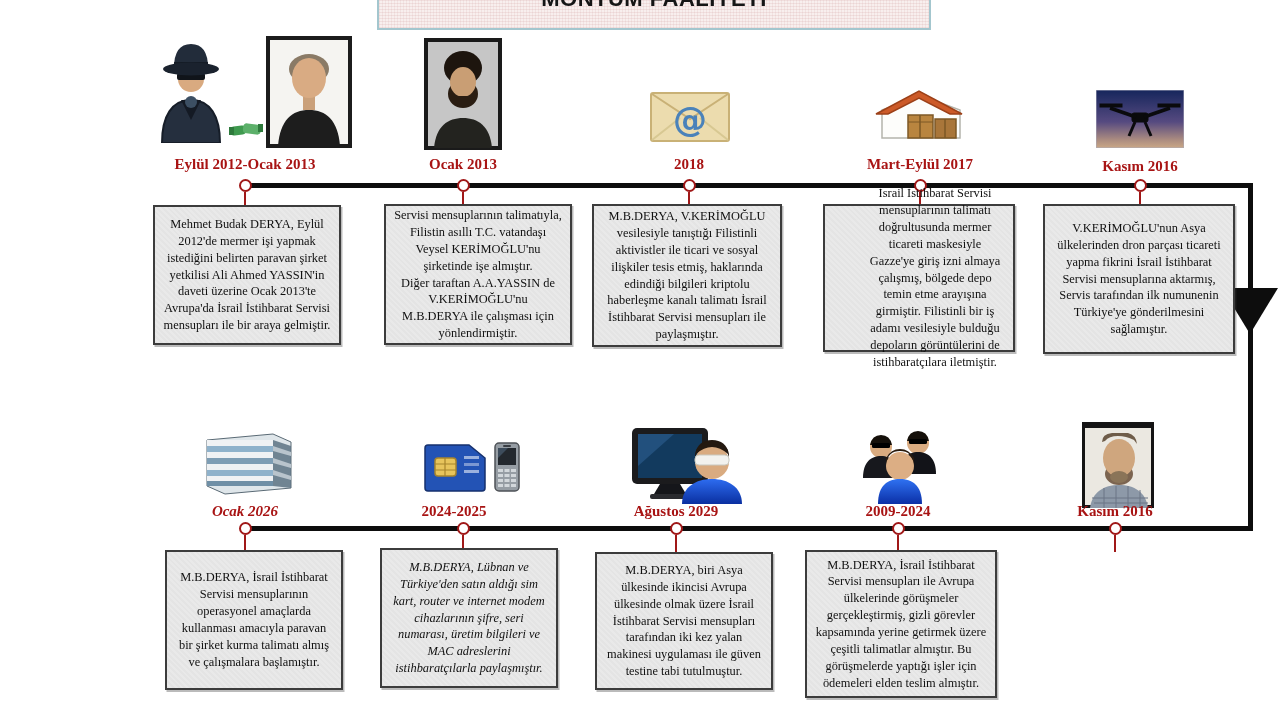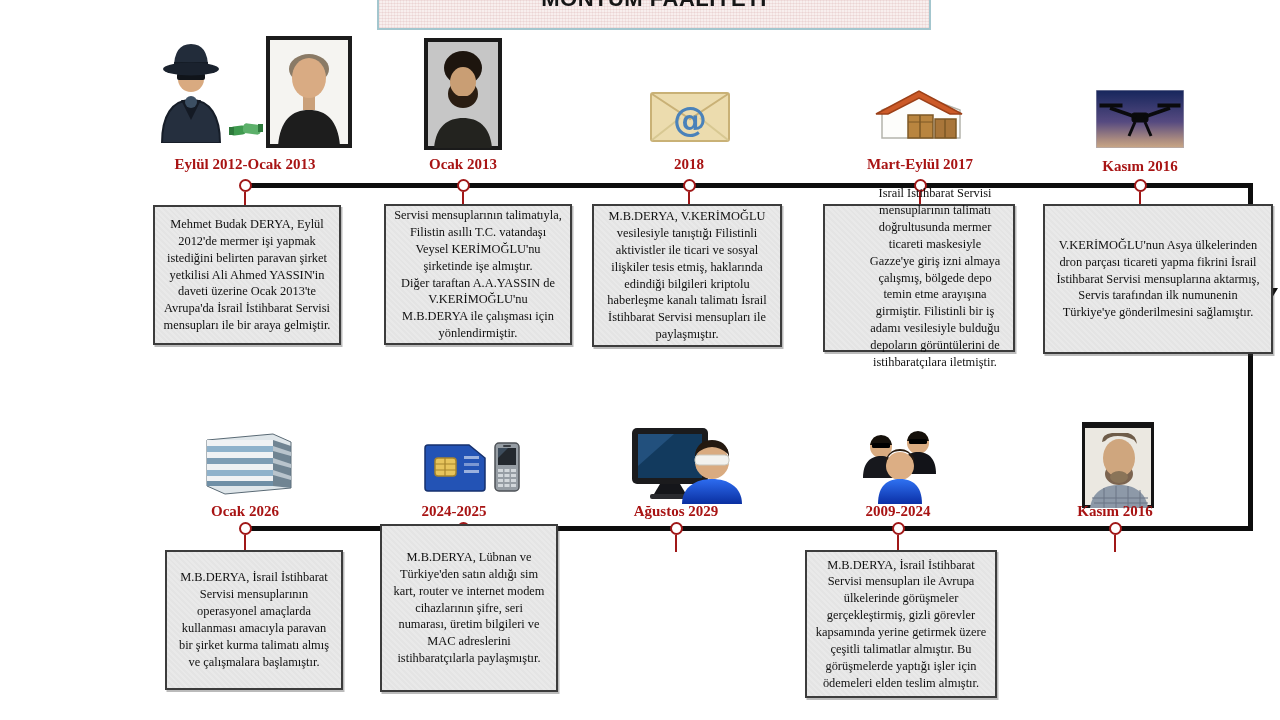--- a/index.html
+++ b/index.html
@@ -164,21 +164,21 @@
   <div class="tbox" style="left:368px;top:204px;width:188px;height:141px;margin-left:16px;">
     <div class="txt">Servisi mensuplarının talimatıyla, Filistin asıllı T.C. vatandaşı Veysel KERİMOĞLU'nu şirketinde işe almıştır.
 Diğer taraftan A.A.YASSIN de V.KERİMOĞLU'nu M.B.DERYA ile çalışması için yönlendirmiştir.</div>
   </div>
   <div class="tbox" style="left:592px;top:204px;width:190px;height:143px;">
     <div class="txt">M.B.DERYA, V.KERİMOĞLU vesilesiyle tanıştığı Filistinli aktivistler ile ticari ve sosyal ilişkiler tesis etmiş, haklarında edindiği bilgileri kriptolu haberleşme kanalı talimatı İsrail İstihbarat Servisi mensupları ile paylaşmıştır.</div>
   </div>
   <div class="tbox" style="left:823px;top:204px;width:192px;height:148px;padding-left:40px;">
     <div class="txt">İsrail İstihbarat Servisi mensuplarının talimatı doğrultusunda mermer ticareti maskesiyle Gazze'ye giriş izni almaya çalışmış, bölgede depo temin etme arayışına girmiştir. Filistinli bir iş adamı vesilesiyle bulduğu depoların görüntülerini de istihbaratçılara iletmiştir.</div>
   </div>
-  <div class="tbox" style="left:1043px;top:204px;width:230px;height:150px;">
+  <div class="tbox" style="left:1043px;top:204px;width:192px;height:150px;">
     <div class="txt">V.KERİMOĞLU'nun Asya ülkelerinden dron parçası ticareti yapma fikrini İsrail İstihbarat Servisi mensuplarına aktarmış, Servis tarafından ilk numunenin Türkiye'ye gönderilmesini sağlamıştır.</div>
   </div>
 
   <div class="icn" style="left:201px;top:426px;">
     <svg width="95" height="72" viewBox="0 0 95 72">
       <polygon points="6,14 72,8 90,16 90,62 24,68 6,60" fill="#dfe6ea" stroke="#5a6a75" stroke-width="1"></polygon>
       <g>
         <rect x="6" y="14" width="66" height="6" fill="#f0f2f4"></rect>
         <rect x="6" y="20" width="66" height="6" fill="#8fb2cb"></rect>
         <rect x="6" y="26" width="66" height="6" fill="#f0f2f4"></rect>
@@ -283,41 +283,44 @@
       <rect x="0" y="0" width="72" height="6" fill="#141414"></rect>
       <path d="M20,20 Q20,12 30,11 L46,11 Q54,13 55,22 L52,18 Q44,14 36,14 Q27,14 23,19 Z" fill="#6e5c49"></path>
       <ellipse cx="37" cy="52" rx="14" ry="11" fill="#7b6450"></ellipse>
       <ellipse cx="37" cy="36" rx="16" ry="19" fill="#cfa67e"></ellipse>
       <ellipse cx="37" cy="55" rx="9" ry="6" fill="#8a7458"></ellipse>
       <path d="M8,86 C10,70 22,63 37,63 C52,63 64,70 66,86 Z" fill="#8d99a8"></path>
       <path d="M22,66 V86 M34,64 V86 M46,64 V86 M58,68 V86 M10,76 H66 M12,81 H66" stroke="#6a7585" stroke-width="1" fill="none"></path>
     </svg>
   </div>
 
-  <div class="date" style="left:145px;top:503px;">Ocak 2026</div>
+  <div class="date" style="left:145px;top:503px;font-style:italic;">Ocak 2026</div>
   <div class="date" style="left:354px;top:503px;">2024-2025</div>
   <div class="date" style="left:576px;top:503px;">Ağustos 2029</div>
   <div class="date" style="left:798px;top:503px;">2009-2024</div>
   <div class="date" style="left:1015px;top:503px;">Kasım 2016</div>
 
   <div class="circle" style="left:239px;top:522px;"></div>
   <div class="circle" style="left:457px;top:522px;"></div>
   <div class="circle" style="left:670px;top:522px;"></div>
   <div class="circle" style="left:892px;top:522px;"></div>
   <div class="circle" style="left:1109px;top:522px;"></div>
 
   <div class="stem" style="left:244px;top:535px;height:15px;"></div>
   <div class="stem" style="left:462px;top:535px;height:17px;"></div>
   <div class="stem" style="left:675px;top:535px;height:17px;"></div>
   <div class="stem" style="left:897px;top:535px;height:15px;"></div>
   <div class="stem" style="left:1114px;top:535px;height:17px;"></div>
 
   <div class="tbox" style="left:165px;top:550px;width:178px;height:140px;">
     <div class="txt">M.B.DERYA, İsrail İstihbarat Servisi mensuplarının operasyonel amaçlarda kullanması amacıyla paravan bir şirket kurma talimatı almış ve çalışmalara başlamıştır.</div>
   </div>
-  <div class="tbox" style="left:380px;top:524px;width:178px;height:168px;">
+  <div class="tbox" style="left:380px;top:548px;width:178px;height:140px;font-style:italic;">
     <div class="txt">M.B.DERYA, Lübnan ve Türkiye'den satın aldığı sim kart, router ve internet modem cihazlarının şifre, seri numarası, üretim bilgileri ve MAC adreslerini istihbaratçılarla paylaşmıştır.</div>
+  </div>
+  <div class="tbox" style="left:595px;top:552px;width:178px;height:138px;">
+    <div class="txt">M.B.DERYA, biri Asya ülkesinde ikincisi Avrupa ülkesinde olmak üzere İsrail İstihbarat Servisi mensupları tarafından iki kez yalan makinesi uygulaması ile güven testine tabi tutulmuştur.</div>
   </div>
   <div class="tbox" style="left:805px;top:550px;width:192px;height:148px;">
     <div class="txt">M.B.DERYA, İsrail İstihbarat Servisi mensupları ile Avrupa ülkelerinde görüşmeler gerçekleştirmiş, gizli görevler kapsamında yerine getirmek üzere çeşitli talimatlar almıştır. Bu görüşmelerde yaptığı işler için ödemeleri elden teslim almıştır.</div>
   </div>
 
 </div>
 
 </body></html>

